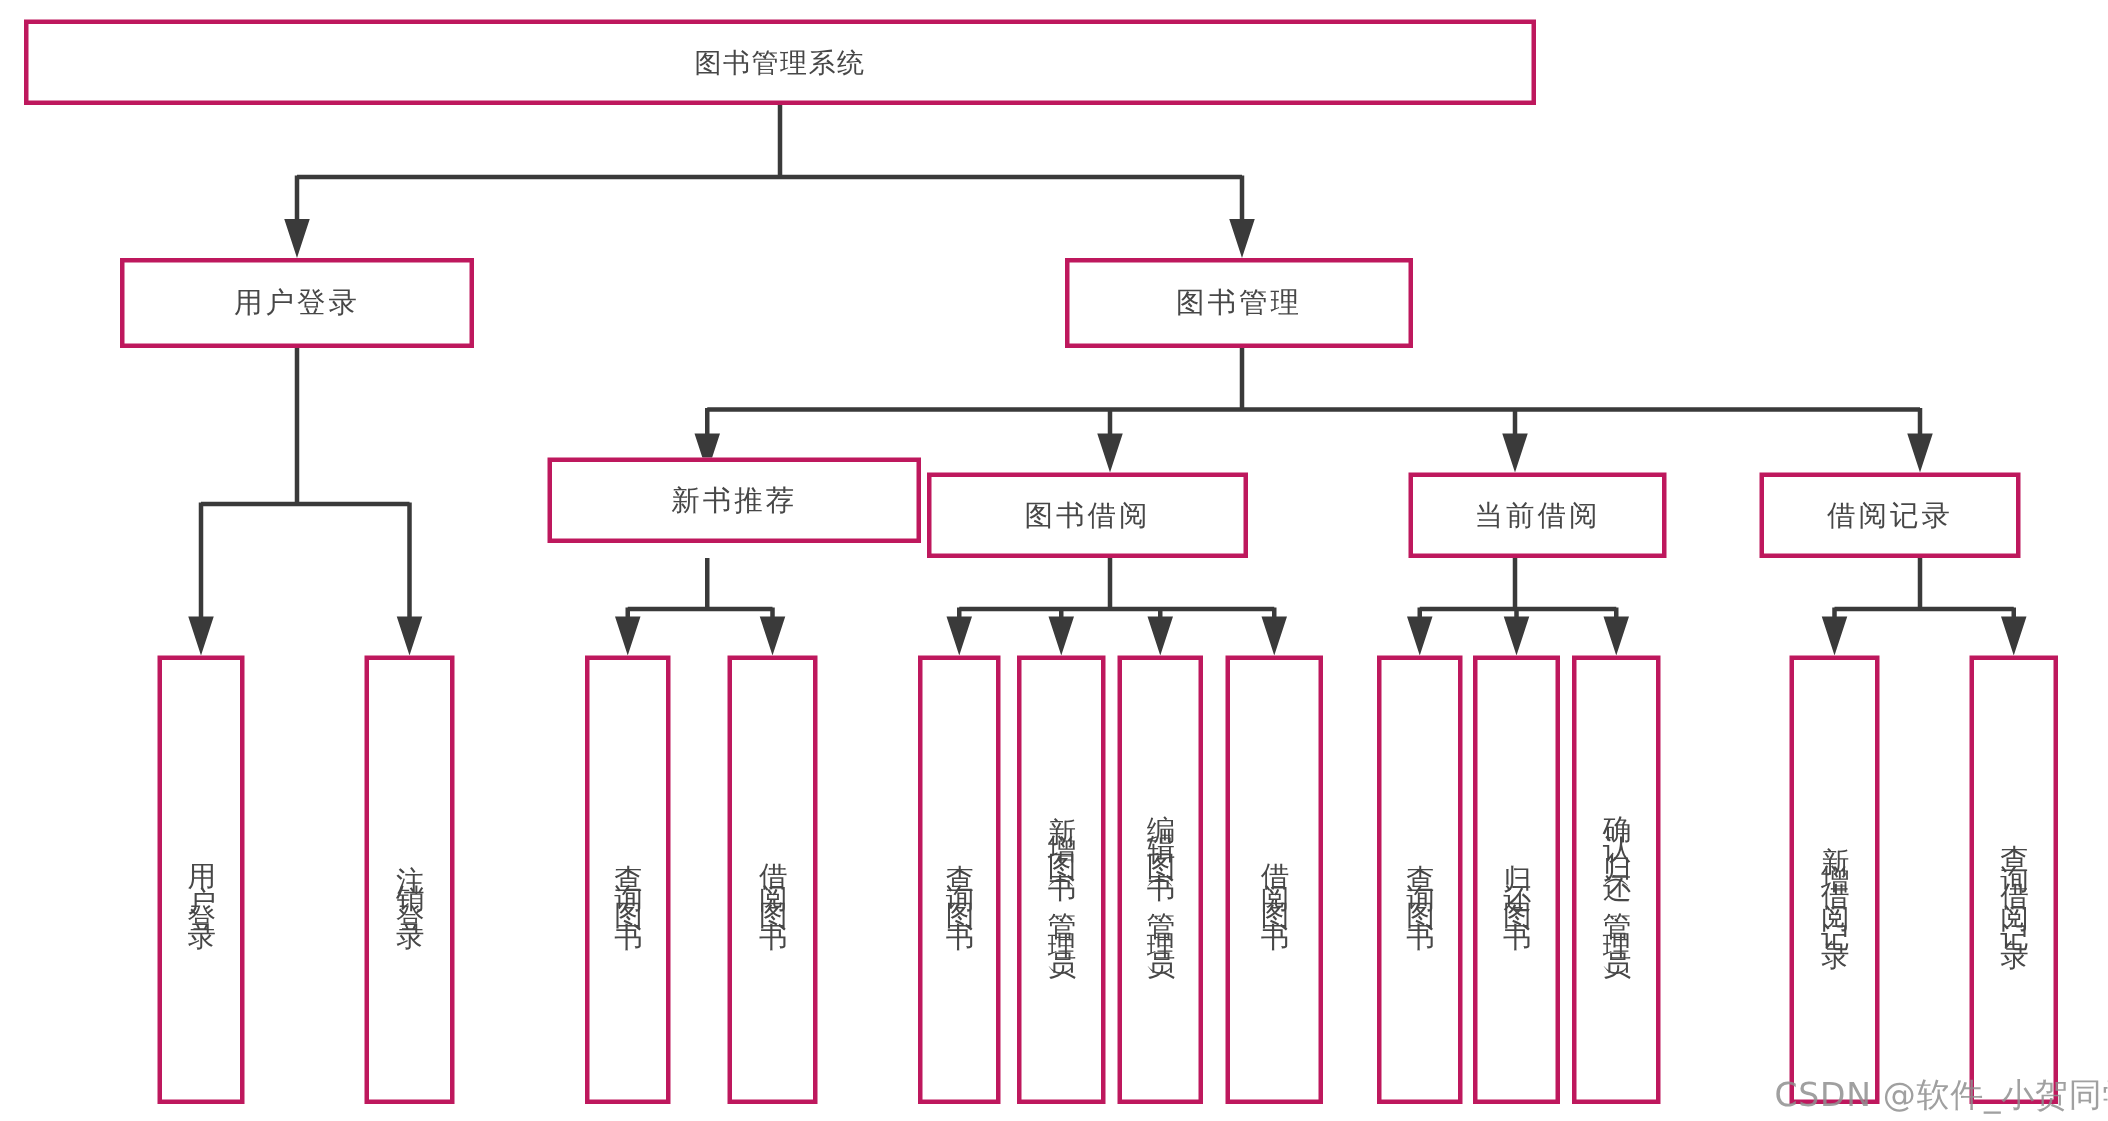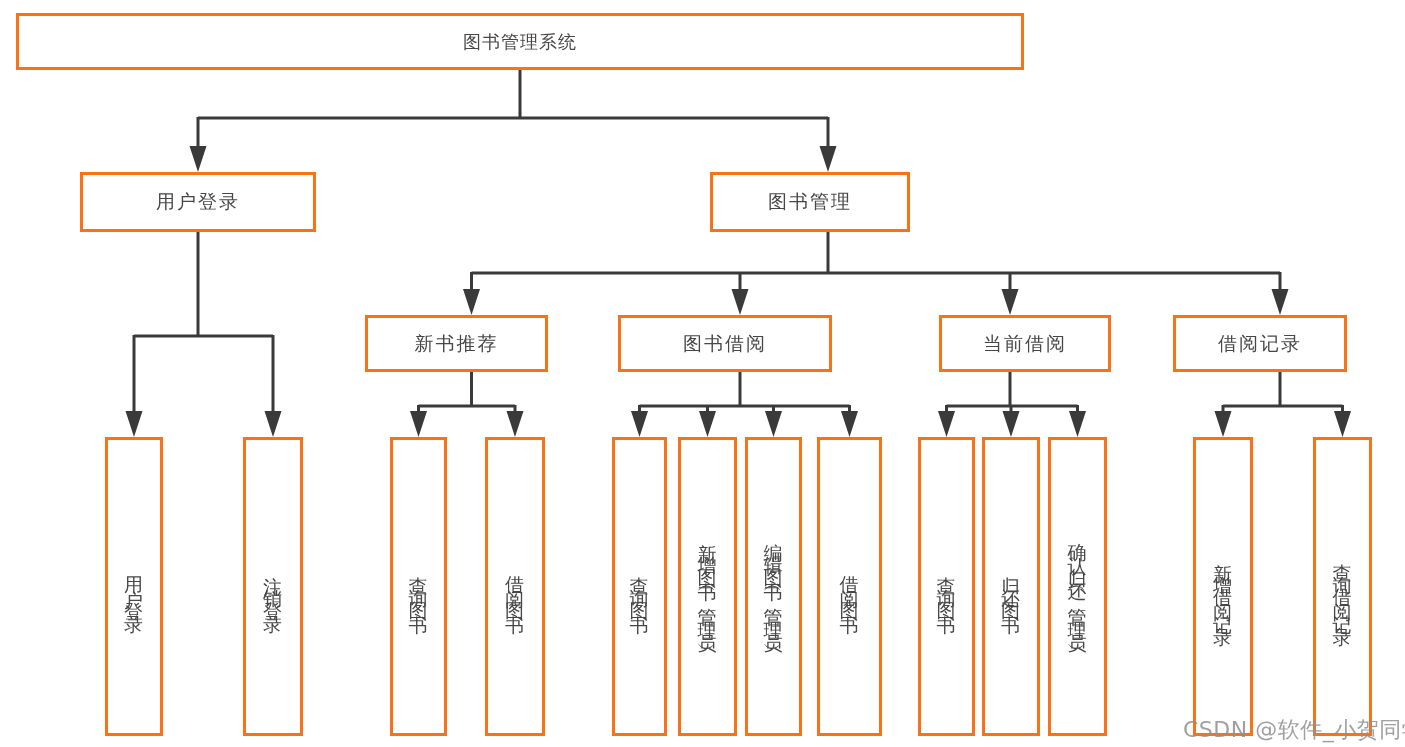--- a/index.html
+++ b/index.html
@@ -4,21 +4,21 @@
 <style>
   html,body{margin:0;padding:0;background:#ffffff;}
   body{
     width:1405px;height:747px;overflow:hidden;
     font-family:"DejaVu Sans","Liberation Sans",sans-serif;
   }
   .canvas{position:relative;width:1405px;height:747px;background:#ffffff;}
   .connectors{position:absolute;left:0;top:0;z-index:1;}
   .box{
     position:absolute;box-sizing:border-box;z-index:2;
-    border:3px solid #f97316;background:#ffffff;
+    border:3px solid #be185d;background:#ffffff;
     display:flex;align-items:center;justify-content:center;
     color:#474747;
   }
   .hlabel{font-size:19px;letter-spacing:2px;white-space:nowrap;}
   .root-label{font-size:18px;letter-spacing:1px;}
   .vlabel{
     writing-mode:vertical-rl;text-orientation:mixed;
     font-size:19px;letter-spacing:13px;line-height:1;
     white-space:nowrap;
   }
@@ -65,25 +65,25 @@
       M1334 411 L1351 411 L1342.5 437 Z"></path>
   </svg>
 
   <div class="box" style="left:16px;top:13px;width:1008px;height:57px">
     <span class="hlabel root-label">图书管理系统</span>
   </div>
 
   <div class="box" style="left:80px;top:172px;width:236px;height:60px">
     <span class="hlabel">用户登录</span>
   </div>
-  <div class="box" style="left:710px;top:172px;width:200px;height:60px">
+  <div class="box" style="left:710px;top:172px;width:232px;height:60px">
     <span class="hlabel">图书管理</span>
   </div>
 
-  <div class="box" style="left:365px;top:315px;width:183px;height:57px">
+  <div class="box" style="left:365px;top:305px;width:249px;height:57px">
     <span class="hlabel">新书推荐</span>
   </div>
   <div class="box" style="left:618px;top:315px;width:214px;height:57px">
     <span class="hlabel">图书借阅</span>
   </div>
   <div class="box" style="left:939px;top:315px;width:172px;height:57px">
     <span class="hlabel">当前借阅</span>
   </div>
   <div class="box" style="left:1173px;top:315px;width:174px;height:57px">
     <span class="hlabel">借阅记录</span>

